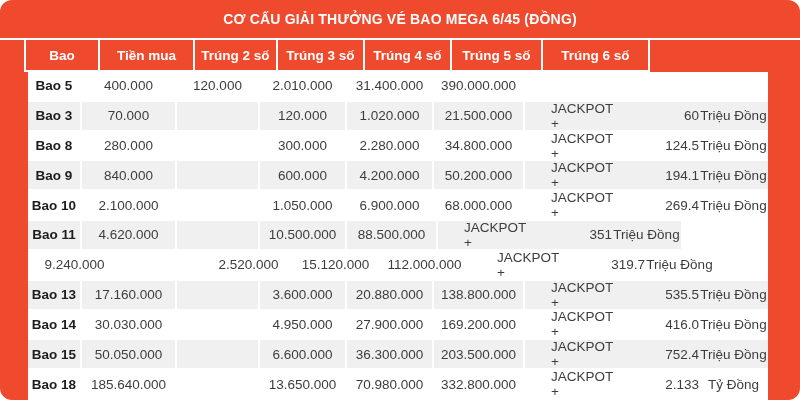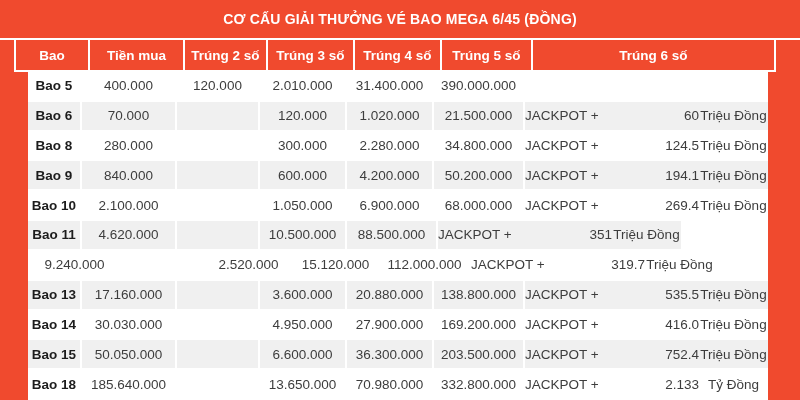--- a/index.html
+++ b/index.html
@@ -1,31 +1,31 @@
 <!DOCTYPE html>
 <html style="--accent: #f04a2e; --rowalt: #f0f0f0;"><head>
 <meta charset="utf-8">
 <style>
   :root { --accent:#f04a2e; --rowalt:#f0f0f0; --ink:#3d3d3d; --ink-strong:#1c1c1c; }
   * { margin:0; padding:0; box-sizing:border-box; }
   html,body { width:800px; height:400px; }
   body { font-family:"Liberation Sans","DejaVu Sans",sans-serif; }
 
-  .stage { position:relative; width:800px; height:400px; background:var(--accent); overflow:hidden; }
+  .stage { position:relative; width:800px; height:400px; background:var(--accent); overflow:hidden;border-radius:12px; }
 
   .page-title {
     position:absolute; top:0; left:0; width:800px; height:38px;
     display:flex; align-items:center; justify-content:center;
     color:#ffffff; font-size:14px; font-weight:bold; letter-spacing:.2px;
   }
 
   .top-line { position:absolute; top:38px; left:0; width:800px; height:2px; background:#ffffff; }
 
   .header-row {
-    position:absolute; top:40px; left:14px; width:762px; height:32px;
+    position:absolute; top:40px; left:24px; width:626px; height:32px;
     display:flex; column-gap:2px; background:#ffffff;
     border-left:2px solid #ffffff; border-right:2px solid #ffffff; border-bottom:2px solid #ffffff;
   }
   .hcell {
     background:var(--accent); color:#ffffff; font-size:13.5px; font-weight:bold;
     display:flex; align-items:center; justify-content:center; height:100%;
   }
   .h-bao{width:72px} .h-tien{width:93px} .h-t2{width:81px} .h-t3{width:85px}
   .h-t4{width:85px} .h-t5{width:89px} .h-t6{flex:1}
 
@@ -36,21 +36,21 @@
   }
   .cell {
     background:#ffffff; color:var(--ink); font-size:13.5px;
     display:flex; align-items:center; justify-content:center;
   }
   .row:nth-child(even) .cell { background:var(--rowalt); }
   .c-bao { width:52px; font-weight:bold; color:var(--ink-strong); }
   .c-tien{ width:93px } .c-t2{ width:81px } .c-t3{ width:85px }
   .c-t4{ width:85px } .c-t5{ width:89px }
   .c-t6 { width:243px; justify-content:flex-start; }
-  .jp-label { display:inline-block; width:96px; padding-left:0; text-align:left; }
+  .jp-label { display:inline-block; width:96px; padding-left:26px; text-align:left; }
   .jp-value { display:inline-block; width:78px; text-align:right; }
   .jp-unit  { display:inline-block; flex:1; text-align:center; }
 </style>
 </head>
 <body>
 
 <div class="stage">
 
   <div class="page-title">CƠ CẤU GIẢI THƯỞNG VÉ BAO MEGA 6/45 (ĐỒNG)</div>
 
@@ -75,21 +75,21 @@
     <div class="cell c-t4">31.400.000</div>
     <div class="cell c-t5">390.000.000</div>
     <div class="cell c-t6">
       <span class="jp-label"></span>
       <span class="jp-value"></span>
       <span class="jp-unit"></span>
     </div>
   </div>
 
   <div class="row">
-    <div class="cell c-bao">Bao 6</div>
+    <div class="cell c-bao">Bao 3</div>
     <div class="cell c-tien">70.000</div>
     <div class="cell c-t2"></div>
     <div class="cell c-t3">120.000</div>
     <div class="cell c-t4">1.020.000</div>
     <div class="cell c-t5">21.500.000</div>
     <div class="cell c-t6">
       <span class="jp-label">JACKPOT +</span>
       <span class="jp-value">60</span>
       <span class="jp-unit">Triệu Đồng</span>
     </div>

